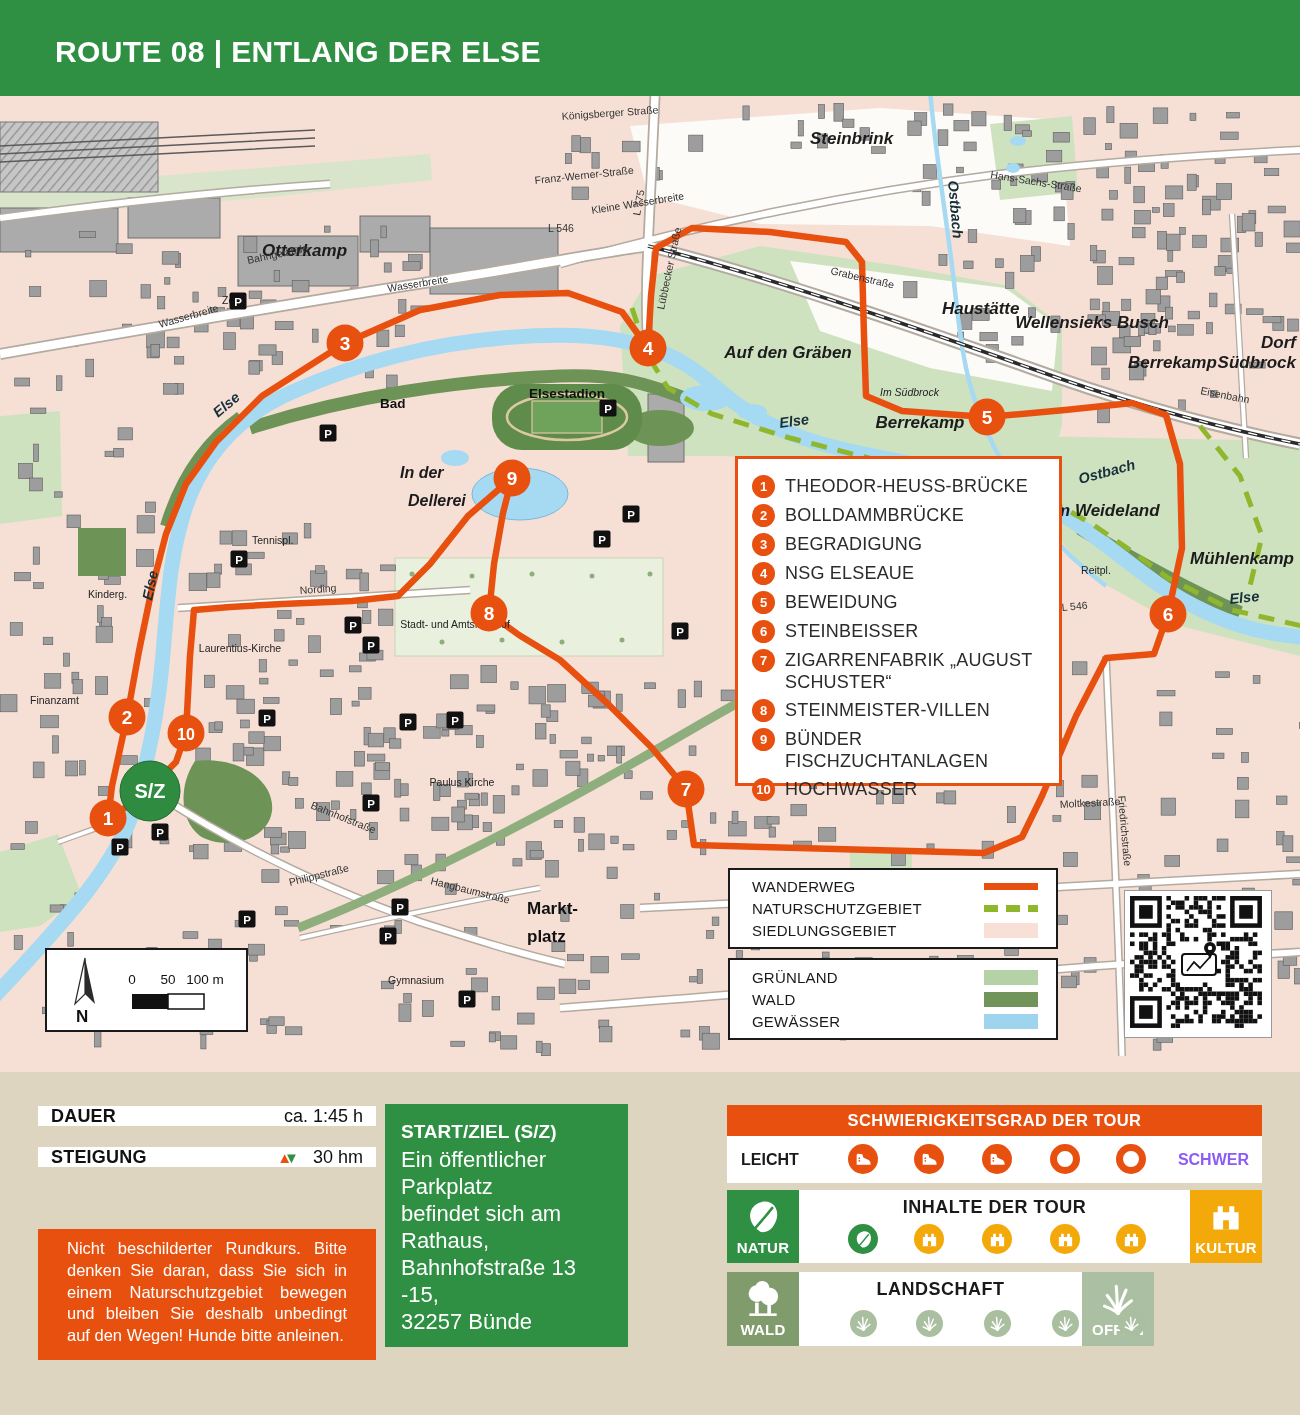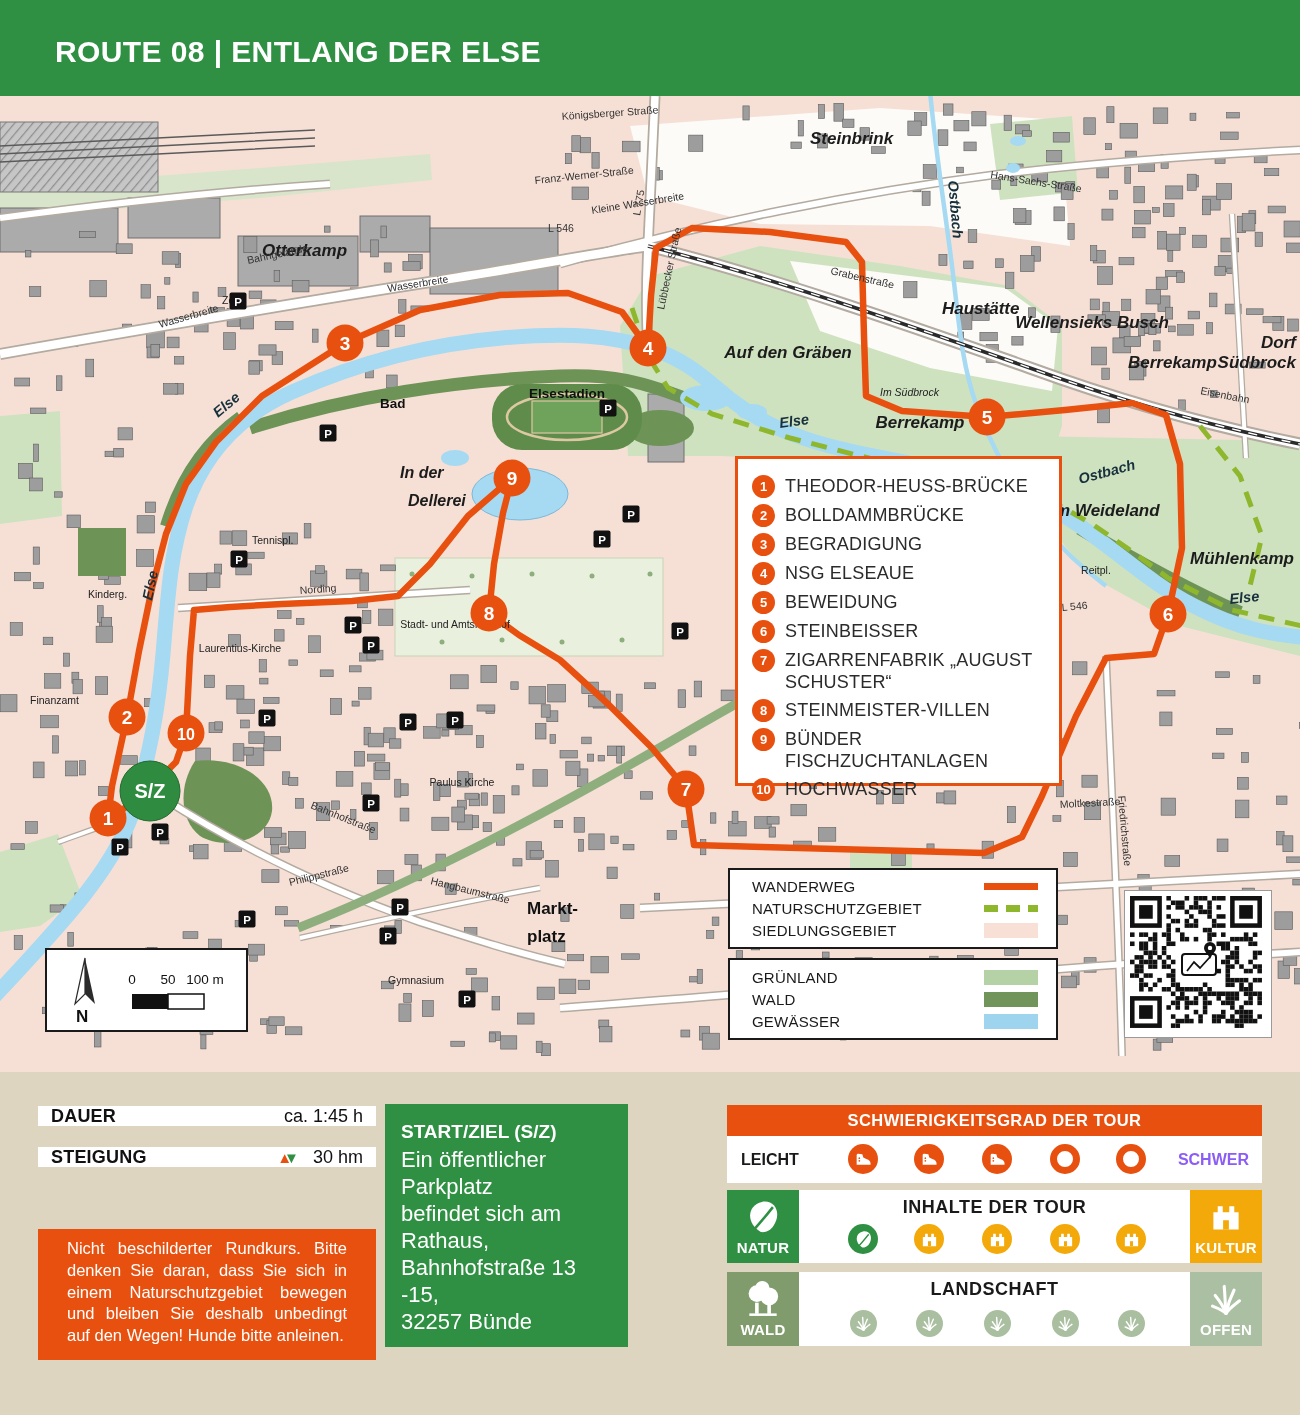--- a/index.html
+++ b/index.html
@@ -1420,21 +1420,21 @@
           <path d="M-7,7 L-7,-2.6 L-4.6,-2.6 L-4.6,-6 L-1.8,-6 L-1.8,-2.6 L1.8,-2.6 L1.8,-6 L4.6,-6 L4.6,-2.6 L7,-2.6 L7,7 Z" fill="#fff"></path>
           <rect x="-1.6" y="1.8" width="3.2" height="5.2" fill="#f3a909"></rect>
         </svg>
       </span><span class="lvl" style="left: 389px; top: 34px; width: 30px; height: 30px; background: rgb(243, 169, 9);">
         <svg width="19" height="19" viewBox="-10 -10 20 20">
           <path d="M-7,7 L-7,-2.6 L-4.6,-2.6 L-4.6,-6 L-1.8,-6 L-1.8,-2.6 L1.8,-2.6 L1.8,-6 L4.6,-6 L4.6,-2.6 L7,-2.6 L7,7 Z" fill="#fff"></path>
           <rect x="-1.6" y="1.8" width="3.2" height="5.2" fill="#f3a909"></rect>
         </svg>
       </span></div>
 
-  <div class="abs cat-row" style="left:727px;top:1272px;width:535px;height:74px">
+  <div class="abs cat-row" style="left:727px;top:1272px;width:427px;height:74px">
     <div class="cat-mid">
       <div class="cat-title">LANDSCHAFT</div>
     </div>
     <div class="cat-sq" style="left:0;background:#809c6c">
       <span class="sq-icon"><svg width="36" height="36" viewBox="-10 -10 20 20">
             <circle cx="-3.4" cy="-3" r="4.6" fill="#fff"></circle>
             <circle cx="3.4" cy="-1.4" r="5" fill="#fff"></circle>
             <circle cx="-0.4" cy="-6" r="4" fill="#fff"></circle>
             <rect x="-4.4" y="2" width="2" height="6.2" fill="#fff"></rect>
             <rect x="2.4" y="3" width="2" height="5.2" fill="#fff"></rect>

